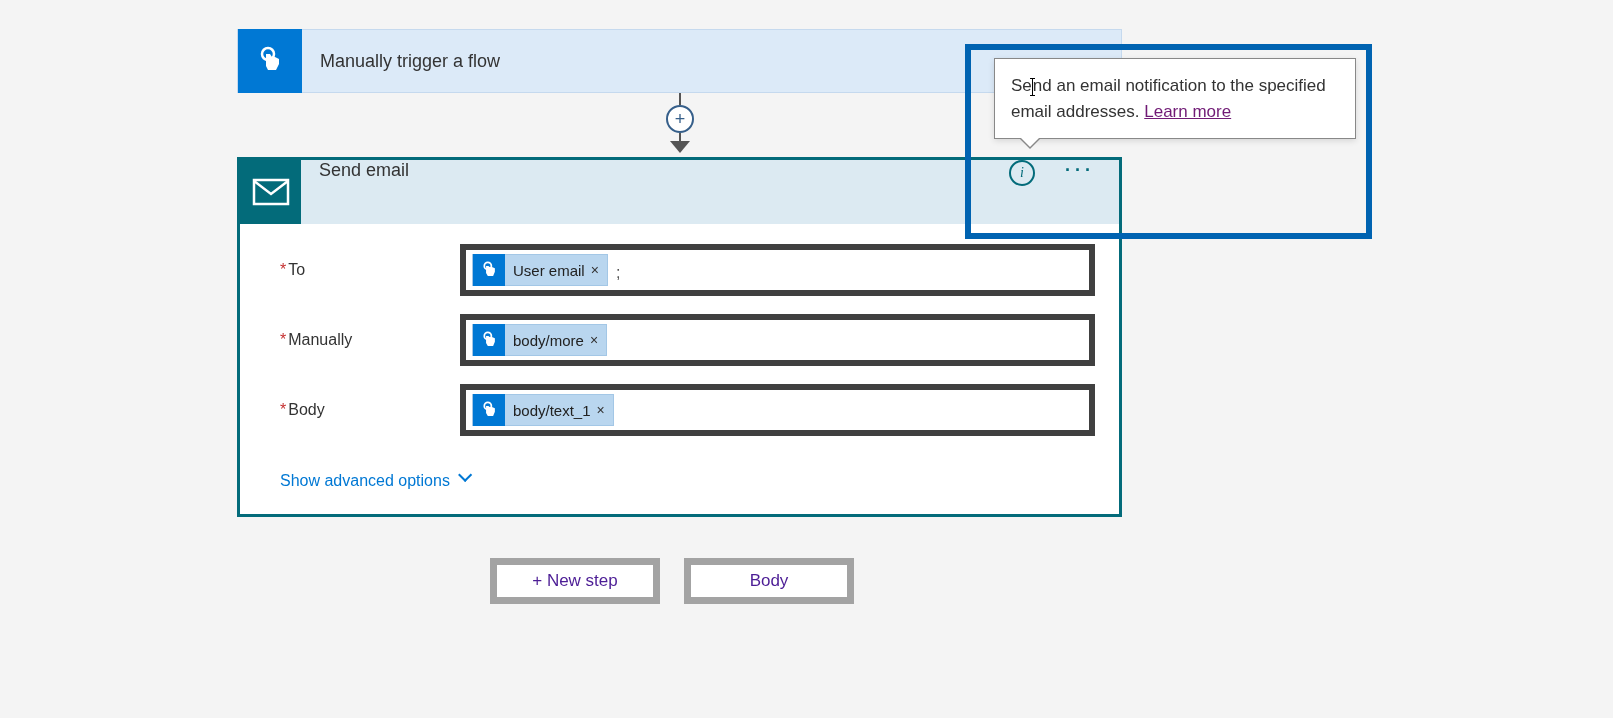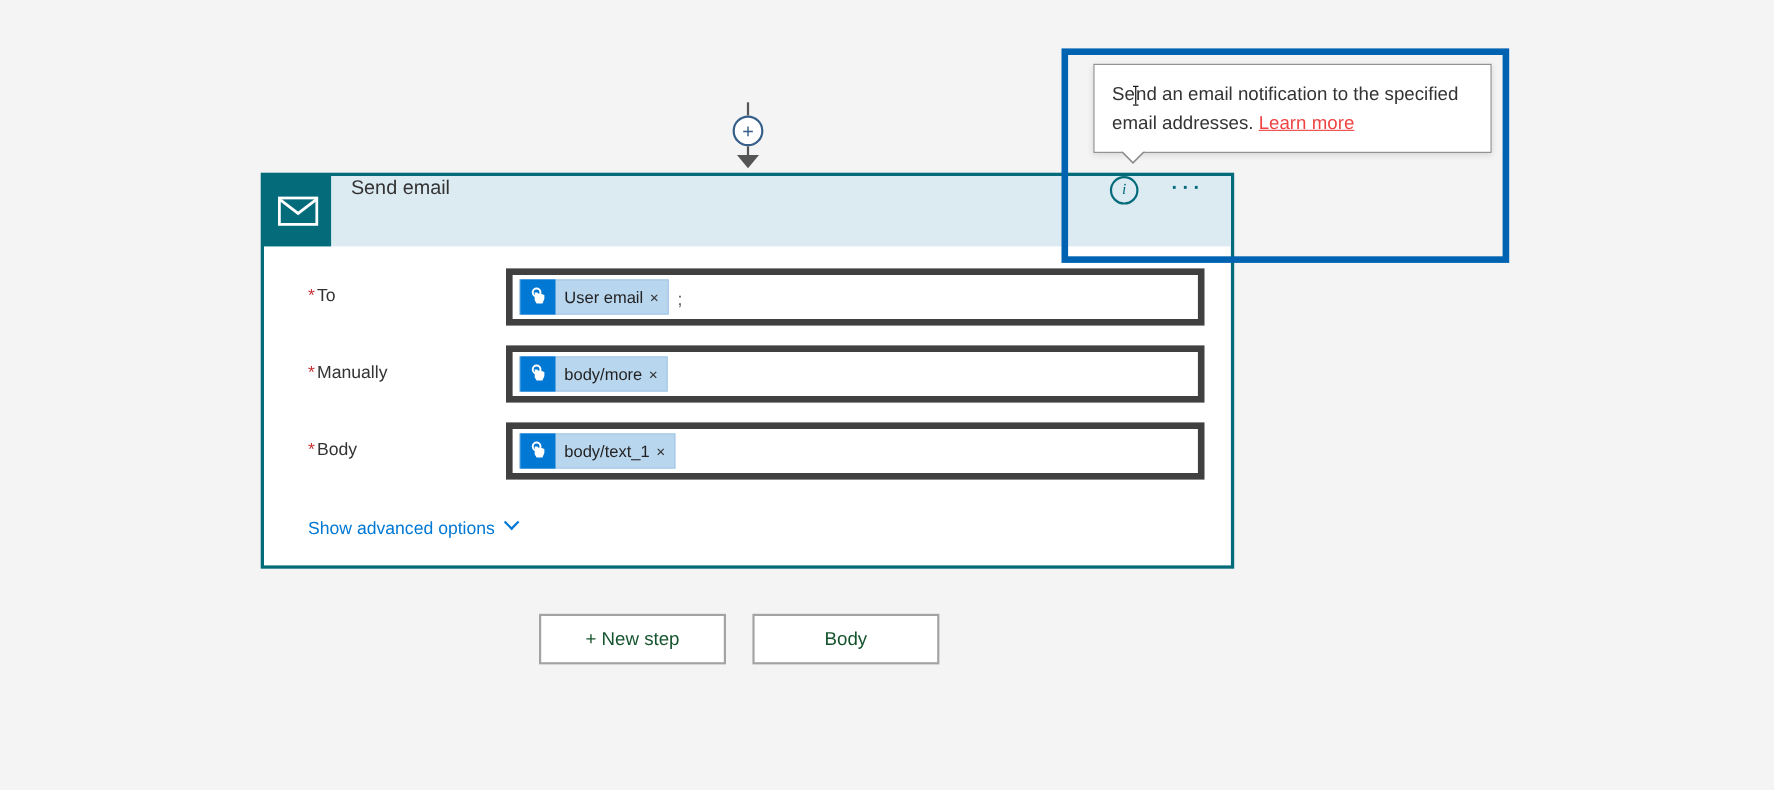--- a/index.html
+++ b/index.html
@@ -197,34 +197,34 @@
     }
     .tooltip-arrow::after {
       content: '';
       position: absolute;
       left: -10px; top: -12px;
       width: 0; height: 0;
       border-left: 10px solid transparent;
       border-right: 10px solid transparent;
       border-top: 10px solid #fff;
     }
-    .tooltip a { color: #ef4444; text-decoration: underline; }
+    .tooltip a { color: #701a75; text-decoration: underline; }
 
     
     .footer-btns {
       position: absolute;
       left: 490px; top: 558px;
       display: flex; gap: 24px;
     }
     .btn {
       width: 170px; height: 46px;
-      border: 2px solid #a3a3a3;
+      border: 7px solid #a3a3a3;
       background: #fff;
       font-size: 17px;
-      color: #14532d;
+      color: #4c1d95;
       cursor: pointer;
       display: flex; align-items: center; justify-content: center;
     }
 
     
     .text-cursor {
       display: inline-block;
       width: 1px; height: 16px;
       background: #000;
       vertical-align: text-bottom;
@@ -236,20 +236,29 @@
     .text-cursor::before{top:-1px;}
     .text-cursor::after{bottom:-1px;}
 
     svg { display: block; }
   </style>
 </head>
 <body>
 
 <div class="canvas">
 
+  <div class="trigger-card">
+    <div class="trigger-icon-box">
+      <svg width="34" height="34" viewBox="0 0 34 34">
+        <circle cx="15" cy="10" r="6" fill="none" stroke="#fff" stroke-width="2.5"></circle>
+        <path d="M13 10 L13 22 L15 26 L23 26 L26 20 L26 15 L22 13 L19 13 L17 10 Z" fill="#fff"></path>
+      </svg>
+    </div>
+    <div class="trigger-title">Manually trigger a flow</div>
+  </div>
 
   <div class="connector">
     <div class="connector-line-top"></div>
     <div class="plus-btn">+</div>
     <div class="connector-line-bottom"></div>
     <div class="arrow-down"></div>
   </div>
 
   <div class="action-card">
     <div class="action-header">

